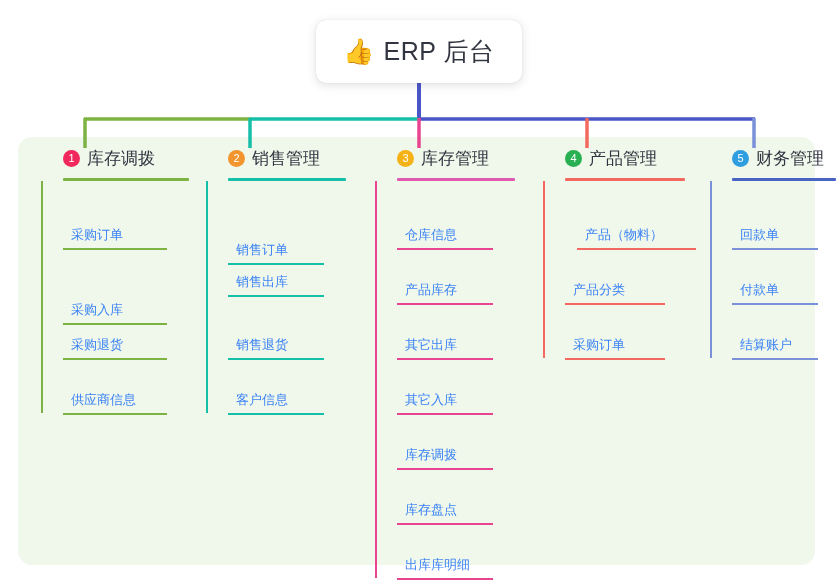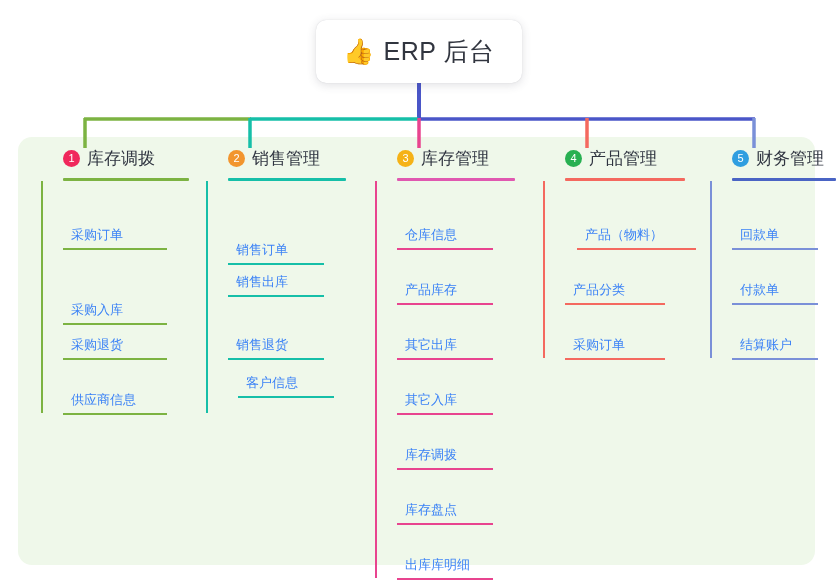--- a/index.html
+++ b/index.html
@@ -199,21 +199,21 @@
             <div class="leaf-underline" style="width: 96px; background: rgb(22, 191, 168);"></div>
           </div>
           <div class="leaf" style="top: 92px; left: 0px;">
             <span class="leaf-label">销售出库</span>
             <div class="leaf-underline" style="width: 96px; background: rgb(22, 191, 168);"></div>
           </div>
           <div class="leaf" style="top: 155px; left: 0px;">
             <span class="leaf-label">销售退货</span>
             <div class="leaf-underline" style="width: 96px; background: rgb(22, 191, 168);"></div>
           </div>
-          <div class="leaf" style="top: 193px; left: 0px; margin-left: 10px;">
+          <div class="leaf" style="top: 210px; left: 0px;">
             <span class="leaf-label">客户信息</span>
             <div class="leaf-underline" style="width: 96px; background: rgb(22, 191, 168);"></div>
           </div>
         </div>
       </div>
       <div class="column" style="left: 375px;">
         <div class="col-header">
           <span class="badge" style="background: rgb(245, 178, 23);">3</span>
           <span class="col-title">库存管理</span>
         </div>

